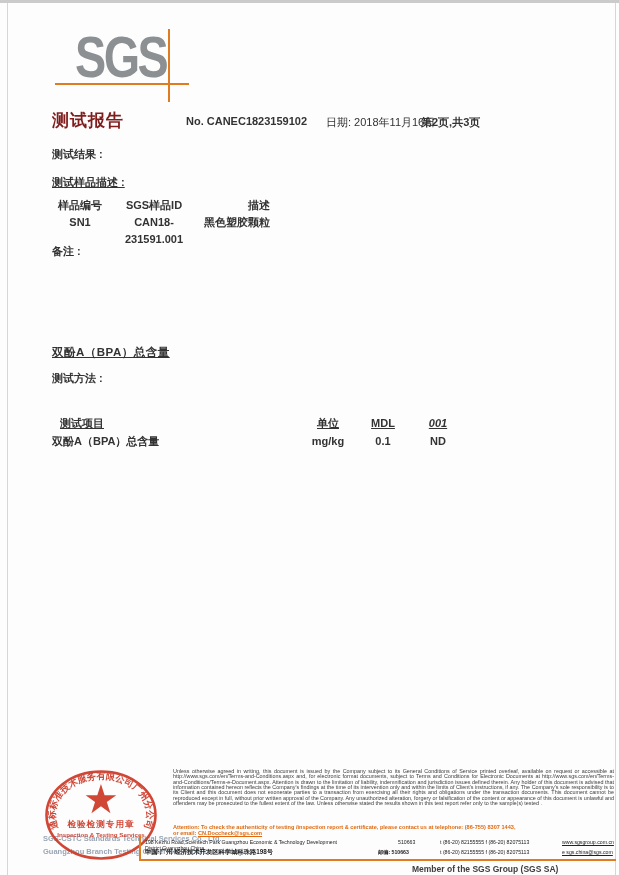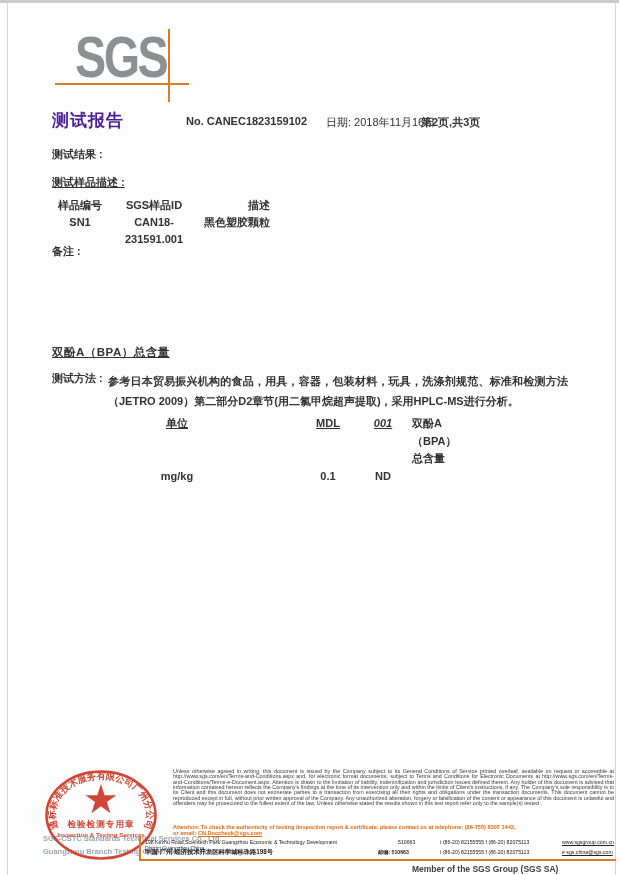--- a/index.html
+++ b/index.html
@@ -19,21 +19,21 @@
   .logo { left:55px; top:29px; width:140px; height:76px; }
   .logo-text {
     position:absolute; left:20px; top:0; line-height:1; font-size:57px;
     font-weight:700; color:#8d9093; letter-spacing:-3px;
     transform:scaleX(.82); transform-origin:left top;
   }
   .logo-hline { position:absolute; left:0; top:54px; width:134px; height:2px; background:#e07c20; }
   .logo-vline { position:absolute; left:113px; top:0; width:2px; height:73px; background:#e07c20; }
 
   
-  .page-title { left:52px; top:109px; font-size:17px; font-weight:700; color:#4c1d95; letter-spacing:1px; }
+  .page-title { left:52px; top:109px; font-size:17px; font-weight:700; color:#7f1d1d; letter-spacing:1px; }
   .report-no  { left:186px; top:115px; font-size:11px; font-weight:700; }
   .report-date{ left:326px; top:115px; font-size:11px; font-weight:400; }
   .page-ind   { left:421px; top:115px; font-size:11px; font-weight:700; }
 
   .cnbold { font-size:11px; font-weight:700; color:#333; }
   .u { text-decoration:underline; }
 
   .results-label { left:52px; top:147px; }
   .sample-desc   { left:52px; top:175px; }
 
@@ -109,23 +109,23 @@
     <div class="l">描述</div>
     <div class="c">SN1</div>
     <div class="c">CAN18-231591.001</div>
     <div class="l">黑色塑胶颗粒</div>
   </div>
 
   <div class="abs notes-label cnbold">备注 :</div>
 
   <div class="abs bpa-heading cnbold u">双酚A（BPA）总含量</div>
   <div class="abs method-label cnbold">测试方法 :</div>
-  <div class="abs method-text cnbold">参考日本贸易振兴机构的食品，用具，容器，包装材料，玩具，洗涤剂规范、标准和检测方法（JETRO 2009）第二部分D2章节(用二氯甲烷超声提取)，采用HPLC-MS进行分析。</div>
 
   <div class="abs result-table cnbold">
+    <div class="h1"><span class="u">测试项目</span></div>
     <div class="hc"><span class="u">单位</span></div>
     <div class="hc"><span class="u">MDL</span></div>
     <div class="hc it"><span class="u">001</span></div>
     <div>双酚A（BPA）总含量</div>
     <div class="cell">mg/kg</div>
     <div class="cell">0.1</div>
     <div class="cell">ND</div>
   </div>
 
   <div class="abs company-line1">SGS-CSTC Standards Technical Services Co., Ltd.</div>

